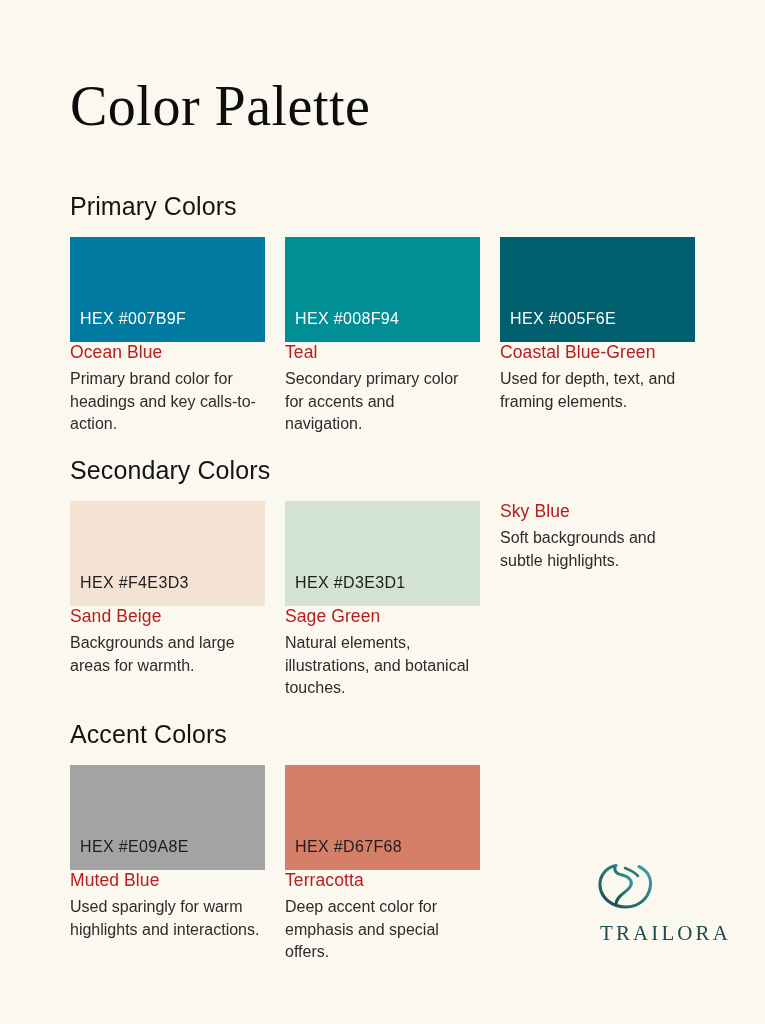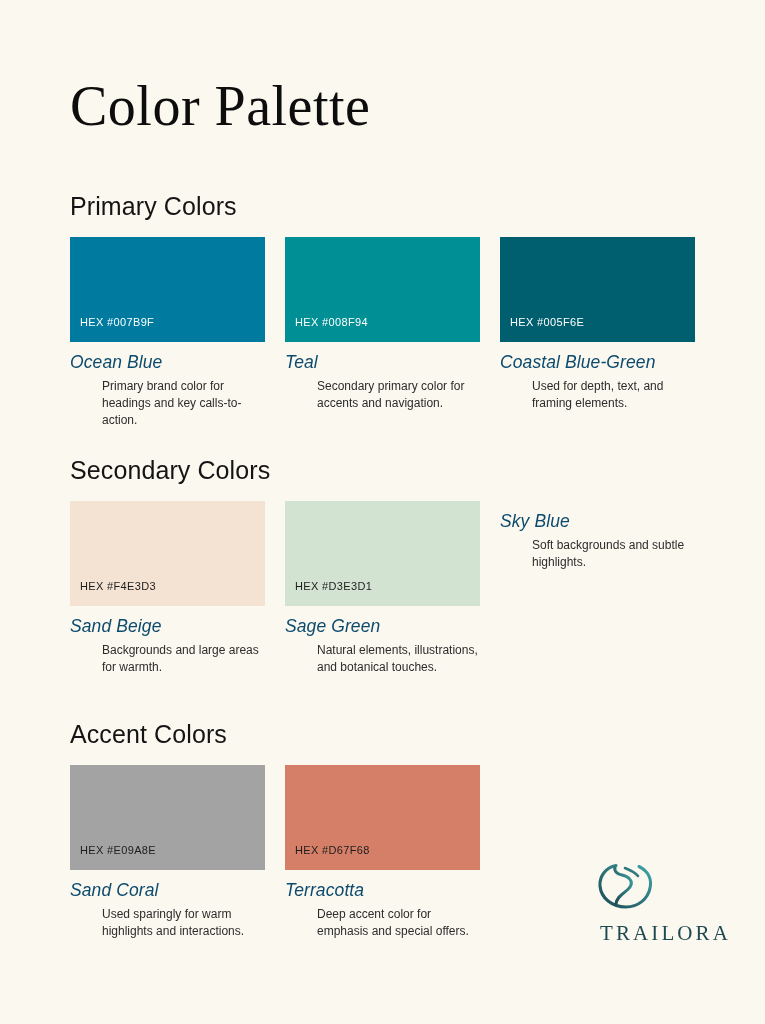--- a/index.html
+++ b/index.html
@@ -48,46 +48,43 @@
   .swatch-card { width:195px; }
 
   .swatch-chip {
     width:195px;
     height:105px;
     position:relative;
     display:flex;
     align-items:flex-end;
   }
   .swatch-hex {
-    font-size:11px;
+    font-size:16px;
     font-weight:400;
     letter-spacing:0.35px;
     padding:0 0 14px 10px;
     white-space:nowrap;
     margin-top:13px;
   }
   .hex-light { color:#ffffff; }
   .hex-dark  { color:#1d1d1d; }
 
   .swatch-name {
     font-size:17.5px;
     font-weight:400;
-    color:#0c4a6e;
-    margin-top:10px;
+    color:#b91c1c;
     letter-spacing:0.1px;
     white-space:nowrap;
-    font-style:italic;
   }
   .swatch-desc {
-    font-size:12px;
+    font-size:16px;
     line-height:1.42;
     color:#2c2c2c;
     margin-top:5px;
     max-width:190px;
-    margin-left:32px;
   }
   
   .swatch-card:last-child .swatch-name { white-space:nowrap; }
 
   
   .logo {
     position:absolute;
     right:70px;
     bottom:78px;
     width:140px;
@@ -170,21 +167,21 @@
   </div>
 
   <div class="section" id="section-accent">
     <div class="section-heading">Accent Colors</div>
     <div class="swatch-row">
 
       <div class="swatch-card">
         <div class="swatch-chip" style="background:#a3a3a3;">
           <span class="swatch-hex hex-dark">HEX #E09A8E</span>
         </div>
-        <div class="swatch-name">Sand Coral</div>
+        <div class="swatch-name">Muted Blue</div>
         <div class="swatch-desc">Used sparingly for warm highlights and interactions.</div>
       </div>
 
       <div class="swatch-card">
         <div class="swatch-chip" style="background:#D67F68;">
           <span class="swatch-hex hex-dark">HEX #D67F68</span>
         </div>
         <div class="swatch-name">Terracotta</div>
         <div class="swatch-desc">Deep accent color for emphasis and special offers.</div>
       </div>

